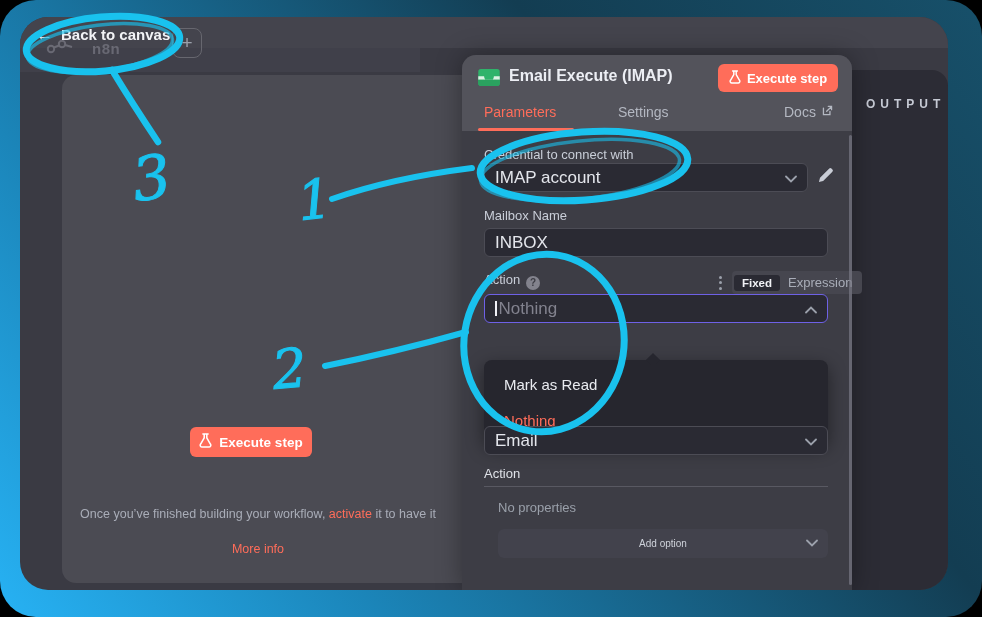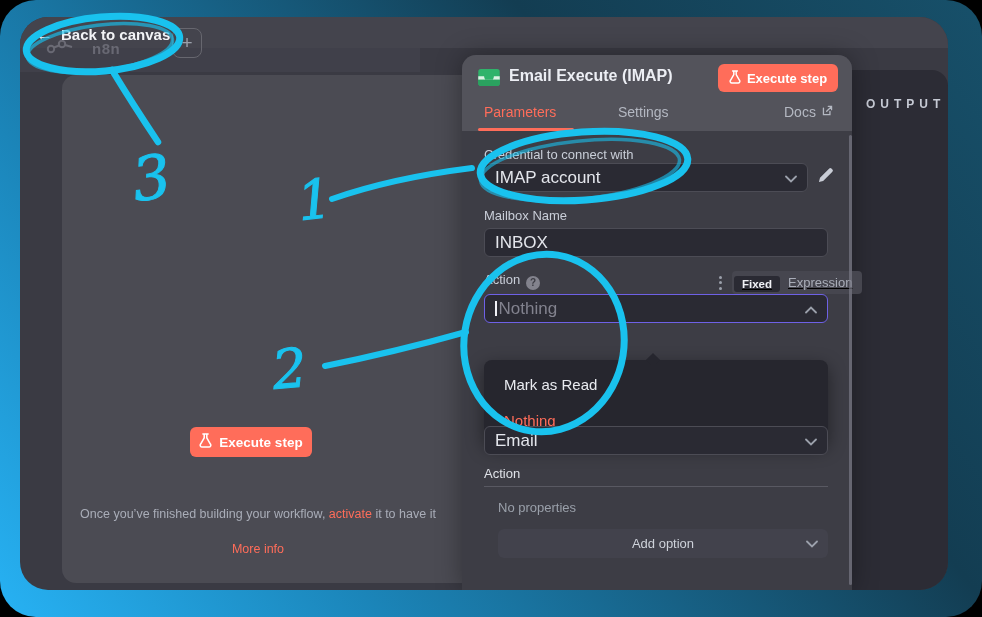--- a/index.html
+++ b/index.html
@@ -62,41 +62,41 @@
                 padding:0 10px; font-size:17px; color:#e4e6ec; cursor:pointer; }
   .select-box .chev { margin-left:auto; }
   .caret-bar { display:inline-block; width:1.5px; height:15px; background:#f0f0f6; margin-right:2px; }
   .placeholder-text { color:#82828e; }
 
   .pencil-btn { position:absolute; left:355px; top:112px; width:17px; height:17px; cursor:pointer; }
 
   .action-row-icons { position:absolute; left:255px; top:216px; display:flex; align-items:center; gap:8px; }
   .kebab { display:flex; flex-direction:column; gap:2.5px; padding:2px; cursor:pointer; }
   .kebab i { width:3px; height:3px; border-radius:50%; background:#9ba0ab; }
-  .mode-toggle { display:flex; align-items:flex-end; background:#46464f; border-radius:4px; padding:2px;text-decoration:underline; }
+  .mode-toggle { display:flex; align-items:center; background:#46464f; border-radius:4px; padding:2px; }
   .mode-fixed { background:#2a2a33; border-radius:3px; padding:2px 8px; font-size:11.5px;
                 font-weight:bold; color:#f0f1f5; cursor:pointer; }
   .mode-expr { padding:2px 8px; font-size:13px; color:#a9adb8; cursor:pointer; }
   .help-icon { display:inline-flex; width:14px; height:14px; border-radius:50%; background:#83838d;
                color:#3d3d45; font-size:10px; font-weight:bold; align-items:center; justify-content:center;
                margin-left:6px; vertical-align:-2px; }
 
   .action-select { border:1px solid #6e61e6; }
 
   .popup { position:absolute; left:22px; top:278px; width:344px; height:83px; background:#26262e;
            border-radius:8px; box-shadow:0 6px 18px rgba(0,0,0,.45);margin-top:27px; }
   .popup::before { content:""; position:absolute; left:164px; top:-5px; width:10px; height:10px;
                    background:#26262e; transform:rotate(45deg); }
   .popup-item { position:absolute; left:20px; font-size:15px; font-weight:500; color:#e9ebf0; cursor:pointer; }
   .popup-item-selected { color:#ff6d5a; }
 
   .options-divider { position:absolute; left:22px; top:431px; width:344px; height:1px; background:#595962; }
   .add-option-btn { position:absolute; left:36px; top:474px; width:330px; height:29px; background:#42424c;
                     border-radius:6px; display:flex; align-items:center; justify-content:center;
-                    font-size:13px; color:#ced2da; cursor:pointer; }
+                    font-size:10px; color:#ced2da; cursor:pointer; }
   .add-option-btn .chev { position:absolute; right:10px; }
 
   .scroll-line { position:absolute; left:387px; top:80px; width:2.5px; height:450px; background:#7d7d88;
                  opacity:.65; border-radius:2px; }
 
   .annotations { position:absolute; inset:0; z-index:60; pointer-events:none; }
   .ann-stroke { fill:none; stroke:#19c2ee; stroke-linecap:round; }
   .ann-digit { fill:#19c2ee; stroke:#19c2ee; stroke-width:1; font-family:"DejaVu Serif", serif;
                font-style:italic; }
 </style>

